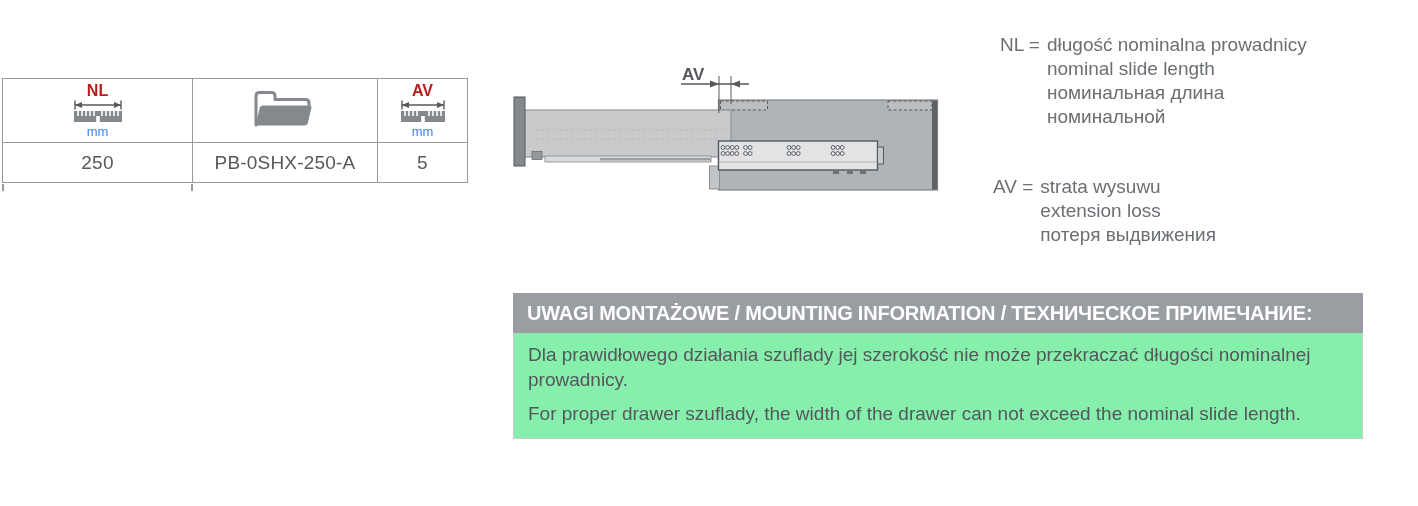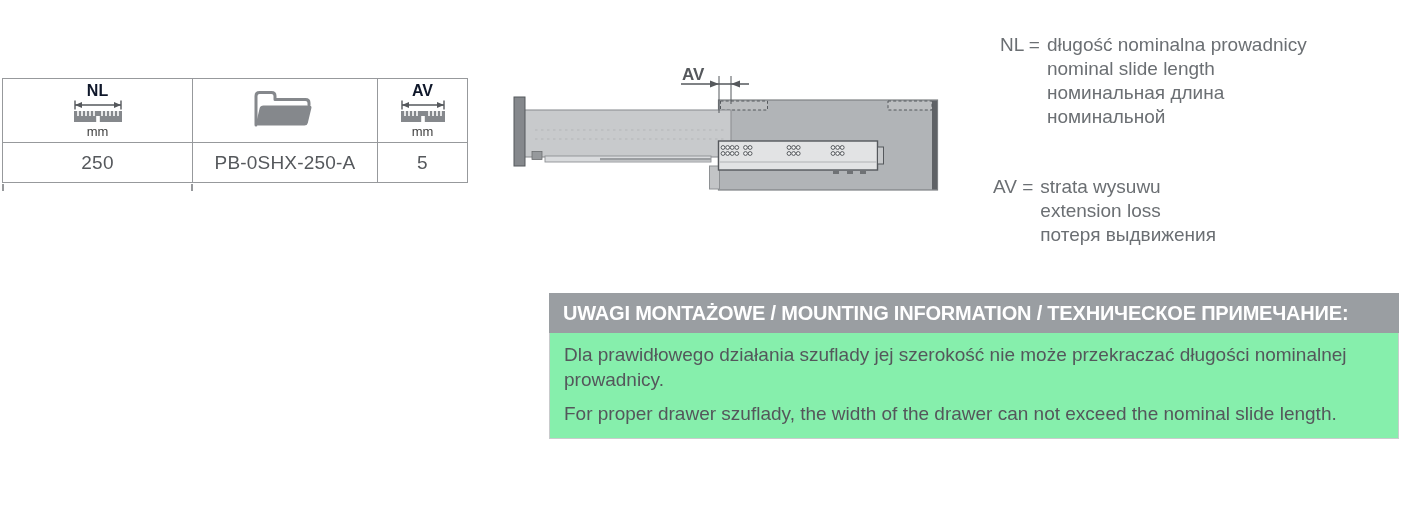--- a/index.html
+++ b/index.html
@@ -25,40 +25,40 @@
     text-align: center;
     vertical-align: middle;
     color: #55585c;
   }
   .spec-table thead th { height: 64px; background: #fff; font-weight: bold; }
   .spec-table tbody td { height: 40px; font-size: 19px; letter-spacing: 0.2px; }
   .col-nl { width: 190px; }
   .col-code { width: 185px; }
   .col-av { width: 90px; }
   .dim-head { display: flex; flex-direction: column; align-items: center; line-height: 1; }
-  .dim-head .dim-label { font-size: 16px; font-weight: bold; color: #0f172a; margin-bottom: 1px; }
-  .dim-head .dim-unit { font-size: 13px; font-weight: normal; color: #404040; margin-top: 1px; }
+  .dim-head .dim-label { font-size: 16px; font-weight: bold; color: #b91c1c; margin-bottom: 1px; }
+  .dim-head .dim-unit { font-size: 13px; font-weight: normal; color: #3b82f6; margin-top: 1px; }
   .table-stub { position: absolute; width: 1.5px; height: 7px; background: #97999c; }
 
   
   .diagram { position: absolute; left: 505px; top: 58px; }
 
   
   .legend-item {
     position: absolute;
     display: flex;
     color: #6b6f73;
     font-size: 19px;
     line-height: 24px;
   }
   .legend-term { white-space: pre; }
   .legend-lines { margin-left: 7px; }
 
   
-  .mounting-box { position: absolute; left: 513px; top: 293px; width: 850px; margin-left: 36px; }
+  .mounting-box { position: absolute; left: 513px; top: 293px; width: 850px; }
   .mounting-header {
     background: #9a9ea2;
     color: #ffffff;
     font-weight: bold;
     font-size: 20px;
     letter-spacing: -0.2px;
     height: 40px;
     line-height: 40px;
     padding-left: 14px;
     white-space: nowrap;

